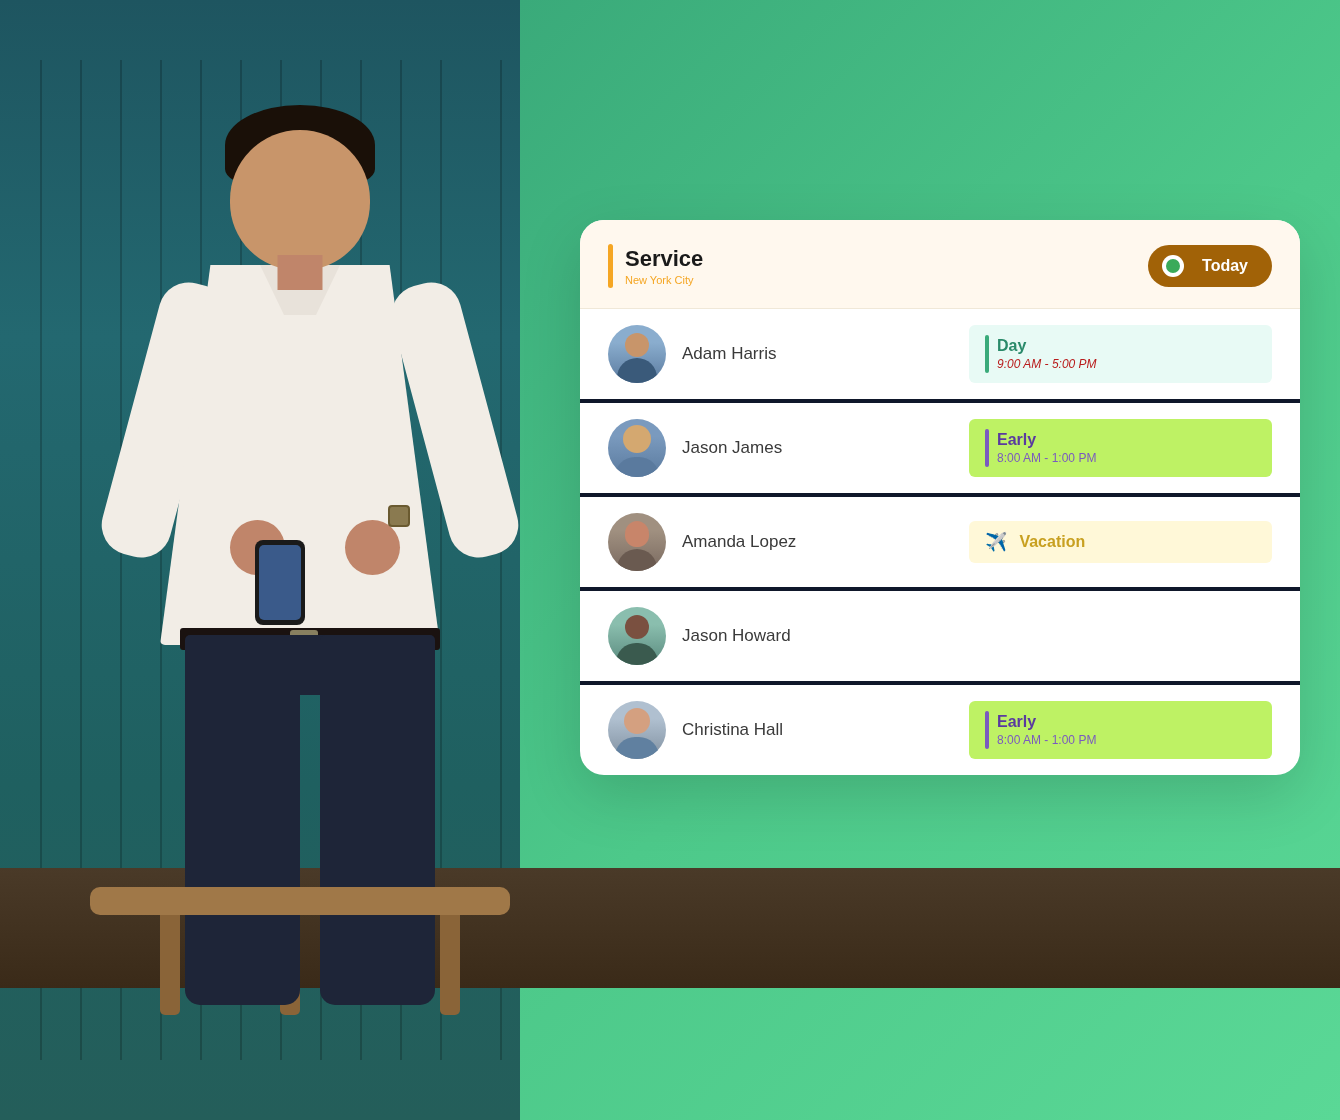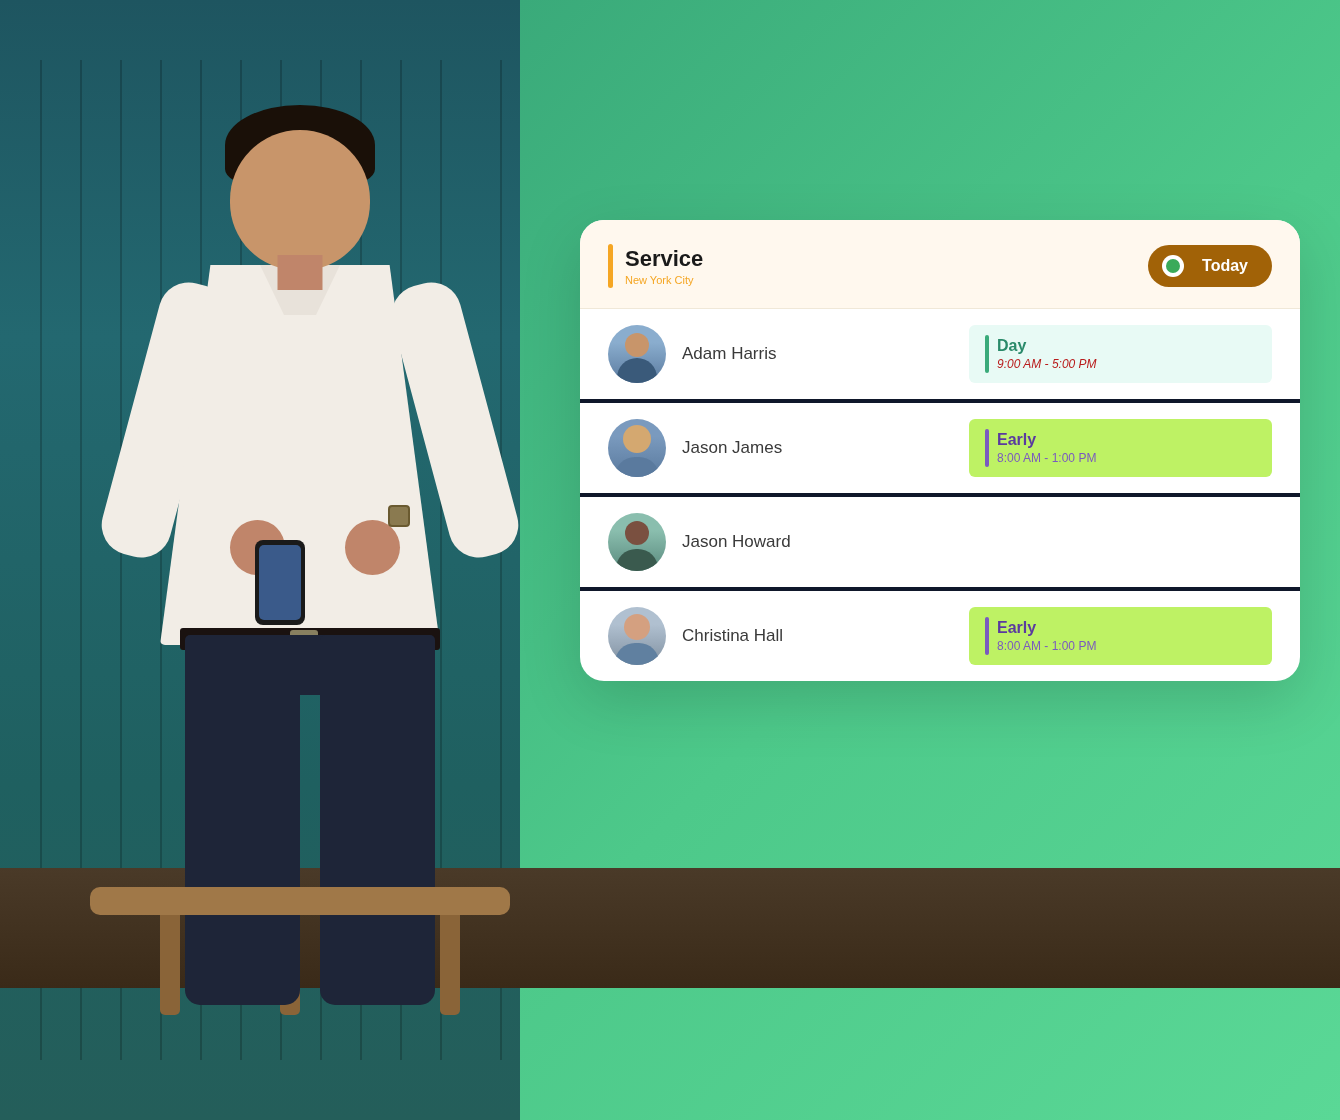--- a/index.html
+++ b/index.html
@@ -738,20 +738,30 @@
         <span class="employee-name">Jason James</span>
         <div class="shift-badge shift-early">
           <div class="shift-left-bar"></div>
           <div class="shift-info">
             <span class="shift-name">Early</span>
             <span class="shift-time">8:00 AM - 1:00 PM</span>
           </div>
         </div>
       </div>
 
+      <div class="employee-row">
+        <div class="avatar avatar-amanda"></div>
+        <span class="employee-name">Amanda Lopez</span>
+        <div class="shift-badge shift-vacation">
+          <span class="vacation-icon">✈️</span>
+          <div class="shift-info">
+            <span class="shift-name">Vacation</span>
+          </div>
+        </div>
+      </div>
 
       <div class="employee-row">
         <div class="avatar avatar-jason"></div>
         <span class="employee-name">Jason Howard</span>
         <div class="shift-badge shift-empty"></div>
       </div>
 
       <div class="employee-row">
         <div class="avatar avatar-christina"></div>
         <span class="employee-name">Christina Hall</span>

